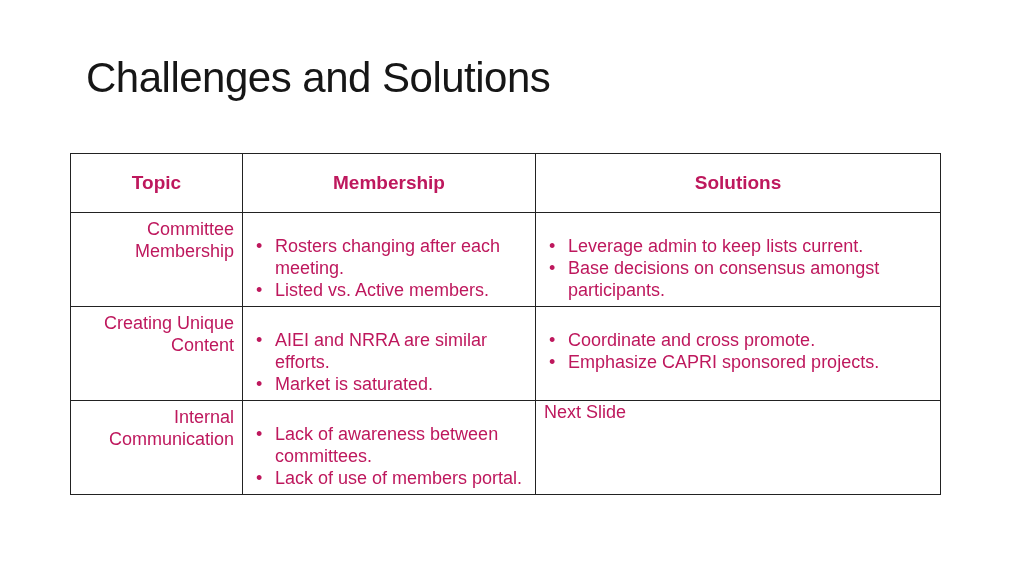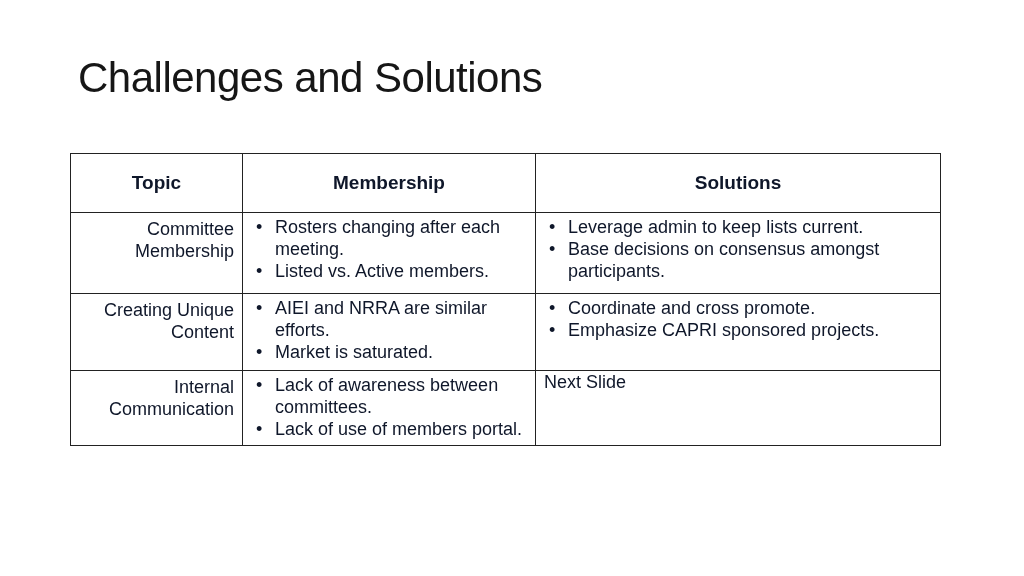--- a/index.html
+++ b/index.html
@@ -15,21 +15,21 @@
     position: relative;
     overflow: hidden;
   }
   .slide {
     position: absolute;
     inset: 0;
     background: #ffffff;
   }
   .slide-title {
     position: absolute;
-    left: 78px;
+    left: 86px;
     top: 54px;
     margin: 0;
     font-size: 42px;
     line-height: 48px;
     font-weight: 400;
     letter-spacing: -0.5px;
     color: #161616;
     white-space: nowrap;
   }
   table.topic-table {
@@ -41,21 +41,21 @@
     table-layout: fixed;
   }
   .col-topic      { width: 172px; }
   .col-challenges { width: 293px; }
   .col-solutions  { width: 405px; }
   .topic-table th,
   .topic-table td {
     border: 1px solid #222222;
     font-size: 18px;
     line-height: 22px;
-    color: #0f172a;
+    color: #be185d;
     box-sizing: border-box;
   }
   .topic-table th {
     font-weight: 700;
     font-size: 19px;
     text-align: center;
     vertical-align: middle;
     padding: 4px 6px;
   }
   .topic-table td {
@@ -66,21 +66,21 @@
   tr.body-row-0  { height: 81px; }
   tr.body-row-1  { height: 77px; }
   tr.body-row-2  { height: 72px; }
   tr.body-row-3  { height: 67px; }
   td.topic-cell {
     padding: 5px 8px 5px 8px;
     text-align: right;
   }
   td.challenges-cell,
   td.solutions-cell {
-    padding: 3px 8px 5px 10px;
+    padding: 22px 8px 5px 10px;
   }
   td.solutions-cell.plain {
     padding: 0 8px 5px 8px;
   }
   ul.bullets {
     margin: 0;
     padding: 0;
     list-style: none;
   }
   ul.bullets li {

